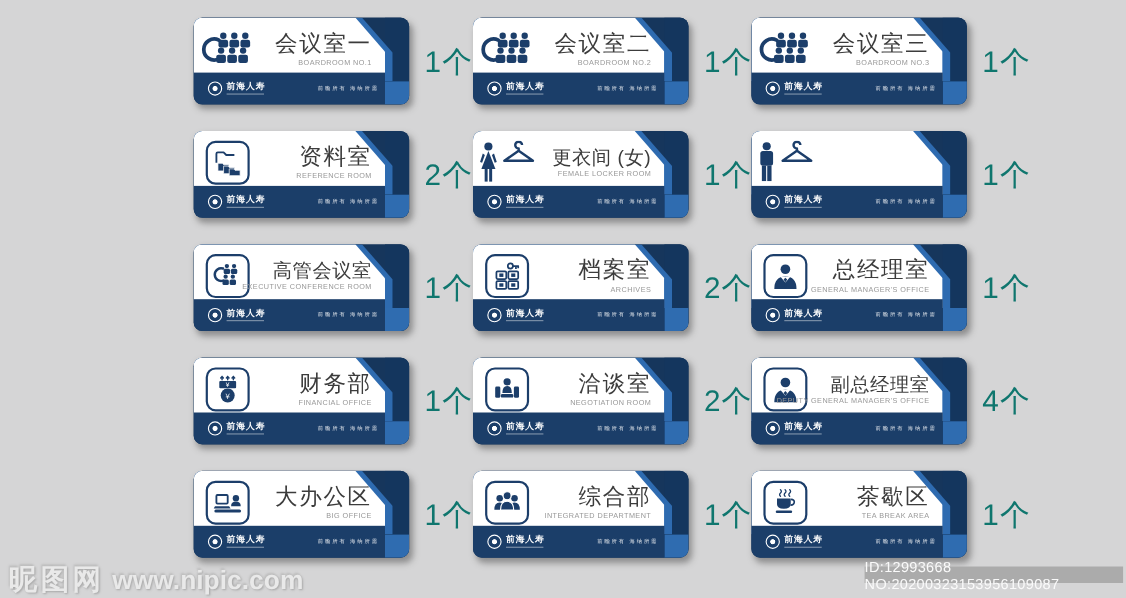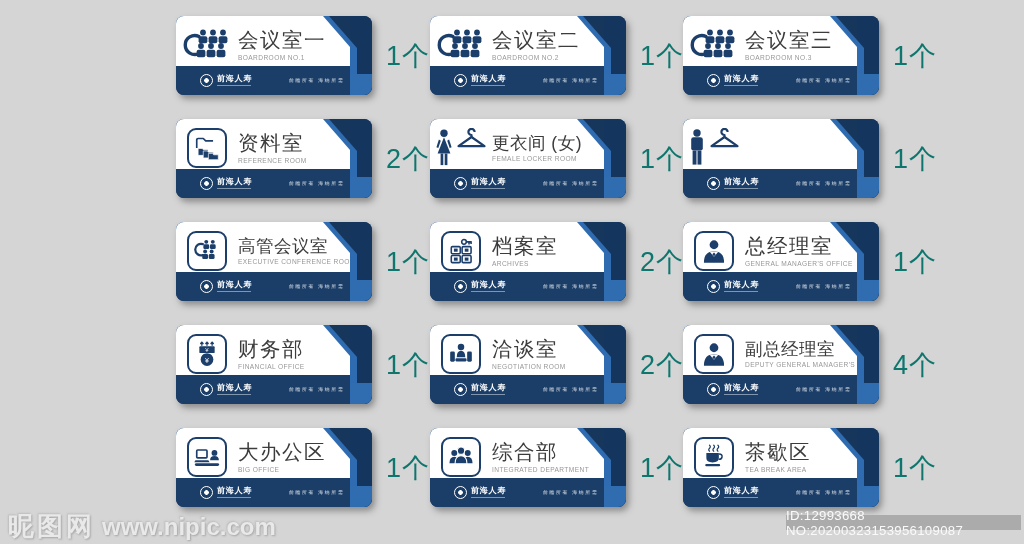--- a/index.html
+++ b/index.html
@@ -14,27 +14,27 @@
   .strip{position:absolute;top:0;right:0;width:22px;height:100%;background:#14365e;}
   .strip-foot{position:absolute;right:0;bottom:0;width:22px;height:21px;background:#2f6cb0;}
   .diag{position:absolute;left:0;top:0;width:196px;height:58px;background:#2e6bb0;
         clip-path:polygon(0 0,153px 0,181px 32px,181px 58px,0 58px);}
   .panel{position:absolute;left:0;top:0;width:174px;height:58px;background:#ffffff;
          clip-path:polygon(0 0,147px 0,174px 31px,174px 58px,0 58px);
          display:flex;align-items:center;}
   .icon-wrap{width:62px;flex:none;display:flex;align-items:center;justify-content:center;}
   .icon-box{width:40px;height:40px;border:2.4px solid #1c3e6a;border-radius:9px;background:#fff;
             display:flex;align-items:center;justify-content:center;box-sizing:border-box;}
-  .titles{flex:1;display:flex;flex-direction:column;align-items:flex-start;justify-content:center;
+  .titles{flex:1;display:flex;flex-direction:column;align-items:flex-end;justify-content:center;
           padding-right:12px;min-width:0;}
   .zh{font-size:20.5px;color:#3c3c3c;letter-spacing:1.5px;line-height:1.1;white-space:nowrap;}
   .zh.small{font-size:17.5px;letter-spacing:0.5px;}
   .en{font-size:6.6px;color:#979797;letter-spacing:0.4px;margin-top:2.5px;white-space:nowrap;}
   .bar{position:absolute;left:0;right:22px;bottom:0;height:29px;background:#1b3e69;
-       display:flex;align-items:center;padding:0 6px 0 24px;box-sizing:border-box;}
+       display:flex;align-items:center;padding:0 6px 0 13px;box-sizing:border-box;}
   .logo-badge{width:13px;height:13px;border:1.2px solid #ffffff;border-radius:50%;flex:none;
               box-sizing:border-box;background:radial-gradient(circle at 50% 50%, #ffffff 0 2px, transparent 2.6px);}
   .logo-col{display:flex;flex-direction:column;margin-left:4px;}
   .logo-txt{color:#ffffff;font-size:8px;font-weight:bold;letter-spacing:0.8px;line-height:1;white-space:nowrap;}
   .logo-sub{width:34px;height:1.5px;background:rgba(255,255,255,.45);margin-top:1.5px;}
   .slogan{margin-left:auto;font-size:6px;color:rgba(255,255,255,.85);letter-spacing:2.2px;
           white-space:nowrap;transform:scale(.8);transform-origin:right center;}
   .count{margin-left:14px;font-size:27px;color:#0f766e;letter-spacing:1px;white-space:nowrap;}
   
   .watermark{position:absolute;left:8px;top:509px;display:flex;align-items:baseline;

